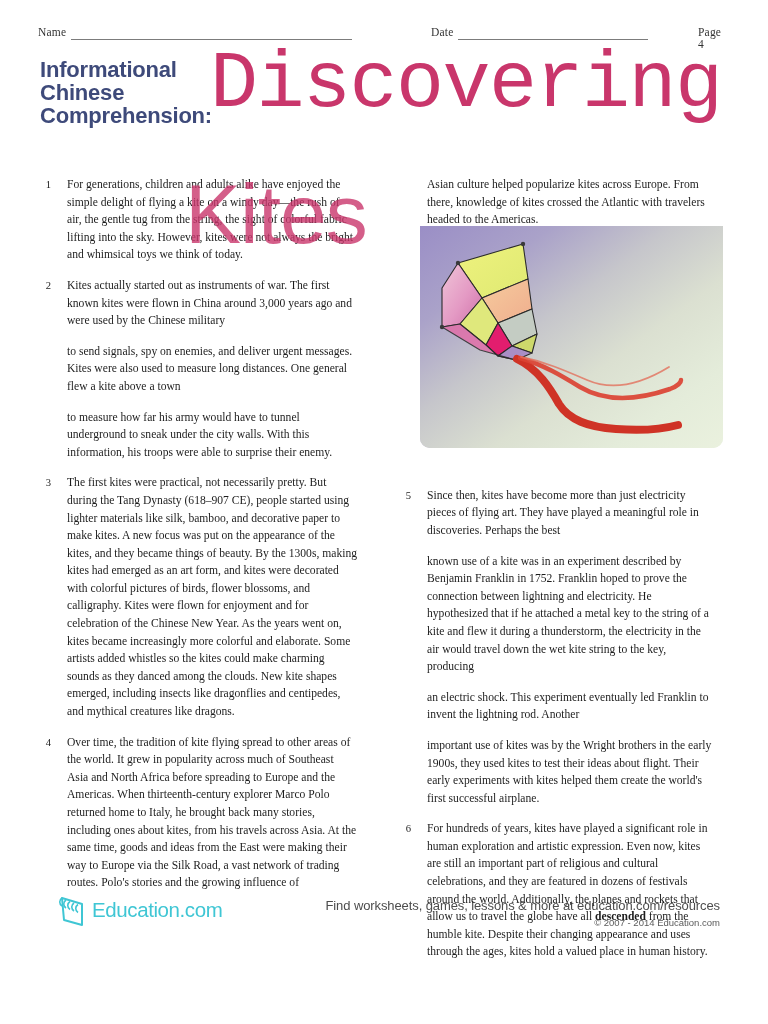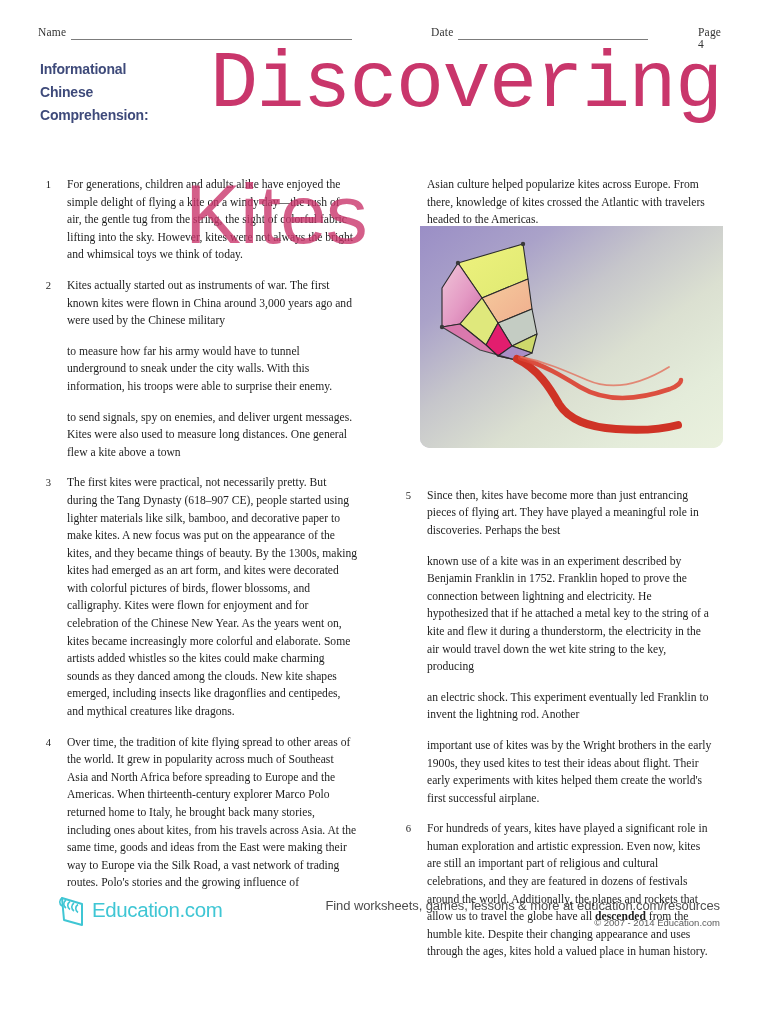--- a/index.html
+++ b/index.html
@@ -59,21 +59,21 @@
     width: 700px;
     height: 105px;
   }
   .kicker {
     position: absolute;
     left: 2px;
     top: 3px;
     width: 180px;
     font-family: "Liberation Sans", sans-serif;
     font-weight: bold;
-    font-size: 14px;
+    font-size: 22px;
     line-height: 23px;
     color: #3e4a7a;
     letter-spacing: -0.2px;
   }
   .title-main {
     position: absolute;
     left: 172px;
     top: -18px;
     font-family: Liberation Mono, monospace;
     font-size: 80px;
@@ -222,26 +222,26 @@
     <div class="para">
       <span class="num">1</span>
       <p>For generations, children and adults alike have enjoyed the simple delight of flying a kite on a windy day—the rush of air, the gentle tug from the string, the sight of colorful fabric lifting into the sky. However, kites were not always the bright and whimsical toys we think of today.</p>
     </div>
 
     <div class="para lead-tight">
       <span class="num">2</span>
       <p>Kites actually started out as instruments of war. The first known kites were flown in China around 3,000 years ago and were used by the Chinese military</p>
     </div>
 
+    <div class="para nonum lead-tight">
+      <p>to send signals, spy on enemies, and deliver urgent messages. Kites were also used to measure long distances. One general flew a kite above a town</p>
+    </div>
+
     <div class="para nonum">
       <p>to measure how far his army would have to tunnel underground to sneak under the city walls. With this information, his troops were able to surprise their enemy.</p>
-    </div>
-
-    <div class="para nonum lead-tight">
-      <p>to send signals, spy on enemies, and deliver urgent messages. Kites were also used to measure long distances. One general flew a kite above a town</p>
     </div>
 
     <div class="para">
       <span class="num">3</span>
       <p>The first kites were practical, not necessarily pretty. But during the Tang Dynasty (618–907 CE), people started using lighter materials like silk, bamboo, and decorative paper to make kites. A new focus was put on the appearance of the kites, and they became things of beauty. By the 1300s, making kites had emerged as an art form, and kites were decorated with colorful pictures of birds, flower blossoms, and calligraphy. Kites were flown for enjoyment and for celebration of the Chinese New Year. As the years went on, kites became increasingly more colorful and elaborate. Some artists added whistles so the kites could make charming sounds as they danced among the clouds. New kite shapes emerged, including insects like dragonflies and centipedes, and mythical creatures like dragons.</p>
     </div>
 
     <div class="para">
       <span class="num">4</span>
       <p>Over time, the tradition of kite flying spread to other areas of the world. It grew in popularity across much of Southeast Asia and North Africa before spreading to Europe and the Americas. When thirteenth-century explorer Marco Polo returned home to Italy, he brought back many stories, including ones about kites, from his travels across Asia. At the same time, goods and ideas from the East were making their way to Europe via the Silk Road, a vast network of trading routes. Polo's stories and the growing influence of</p>
@@ -252,21 +252,21 @@
   <div class="col col-right">
 
     <div class="para nonum">
       <p>Asian culture helped popularize kites across Europe. From there, knowledge of kites crossed the Atlantic with travelers headed to the Americas.</p>
     </div>
 
     <div style="height:232px"></div>
 
     <div class="para lead-tight">
       <span class="num">5</span>
-      <p>Since then, kites have become more than just entrancing pieces of flying art. They have played a meaningful role in discoveries. Perhaps the best</p>
+      <p>Since then, kites have become more than just electricity pieces of flying art. They have played a meaningful role in discoveries. Perhaps the best</p>
     </div>
 
     <div class="para nonum lead-tight">
       <p>known use of a kite was in an experiment described by Benjamin Franklin in 1752. Franklin hoped to prove the connection between lightning and electricity. He hypothesized that if he attached a metal key to the string of a kite and flew it during a thunderstorm, the electricity in the air would travel down the wet kite string to the key, producing</p>
     </div>
 
     <div class="para nonum lead-tight">
       <p>an electric shock. This experiment eventually led Franklin to invent the lightning rod. Another</p>
     </div>
 

